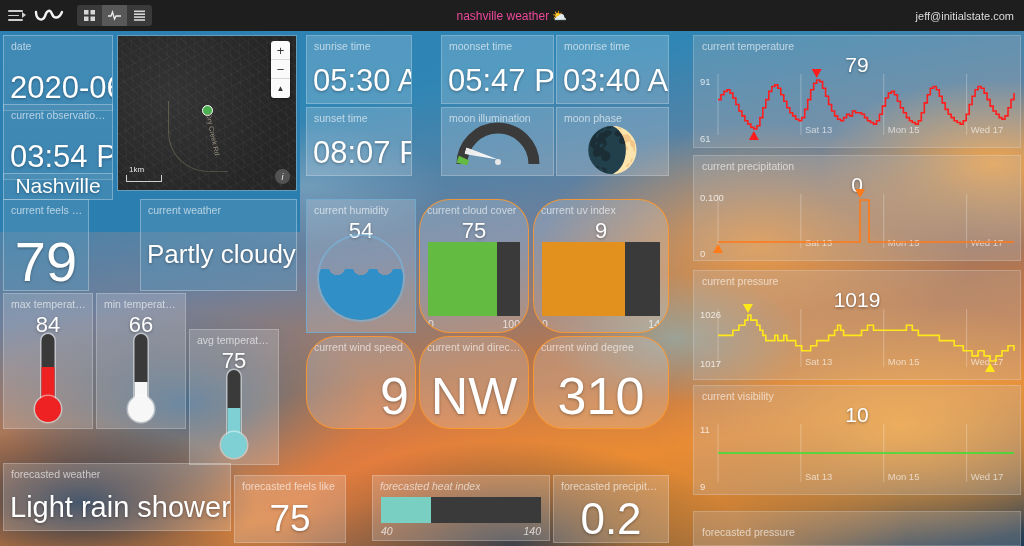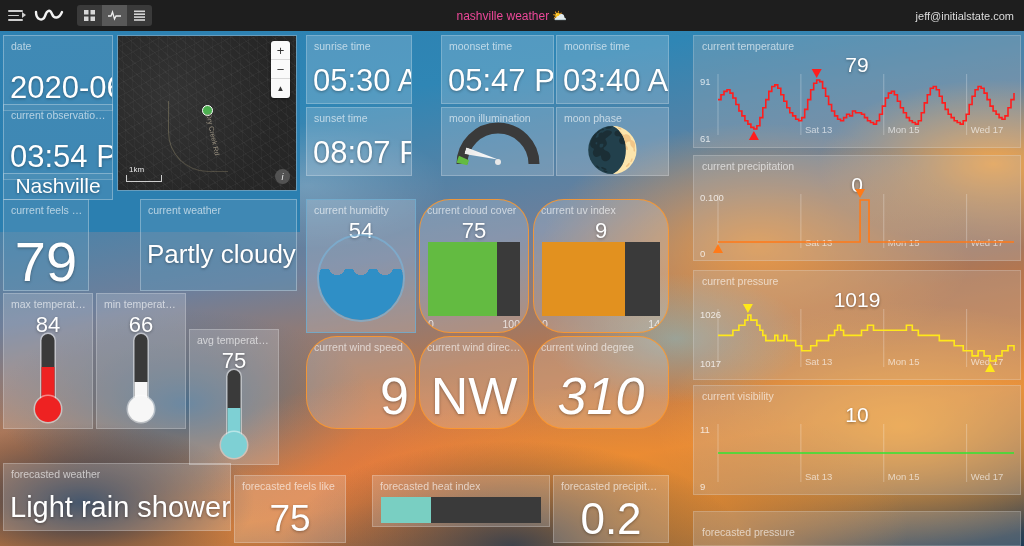--- a/index.html
+++ b/index.html
@@ -342,32 +342,32 @@
   <div class="tile orange" style="left:306px;top:336px;width:110px;height:93px;">
     <span class="lbl">current wind speed</span>
     <span class="val" style="bottom:2px;font-size:52px;font-weight:300;text-align:right;">9</span>
   </div>
   <div class="tile orange" style="left:419px;top:336px;width:110px;height:93px;">
     <span class="lbl">current wind direction</span>
     <span class="val" style="bottom:2px;font-size:52px;font-weight:300;text-align:center;">NW</span>
   </div>
   <div class="tile orange" style="left:533px;top:336px;width:136px;height:93px;">
     <span class="lbl">current wind degree</span>
-    <span class="val" style="bottom:2px;font-size:52px;font-weight:300;text-align:center;font-style:italic;">310</span>
+    <span class="val" style="bottom:2px;font-size:52px;font-weight:300;text-align:center;">310</span>
   </div>
 
   <div class="tile" style="left:3px;top:463px;width:228px;height:68px;">
     <span class="lbl">forecasted weather</span>
     <span class="val" style="bottom:6px;font-size:29px;font-weight:300;">Light rain shower</span>
   </div>
   <div class="tile" style="left:234px;top:475px;width:112px;height:68px;">
     <span class="lbl">forecasted feels like</span>
     <span class="val" style="bottom:2px;font-size:37px;font-weight:300;text-align:center;">75</span>
   </div>
-  <div class="tile" style="left:372px;top:475px;width:178px;height:52px;">
+  <div class="tile" style="left:372px;top:475px;width:178px;height:66px;font-style:italic;">
     <span class="lbl">forecasted heat index</span>
     <div class="barg small" style="top:21px;">
       <div class="barg-track">
           <div class="barg-fill" id="bar-heat" style="width: 31%; background: rgb(121, 207, 194);"></div>
         </div>
       <div class="barg-ax">
         <span>40</span>
         <span>140</span>
       </div>
     </div>

